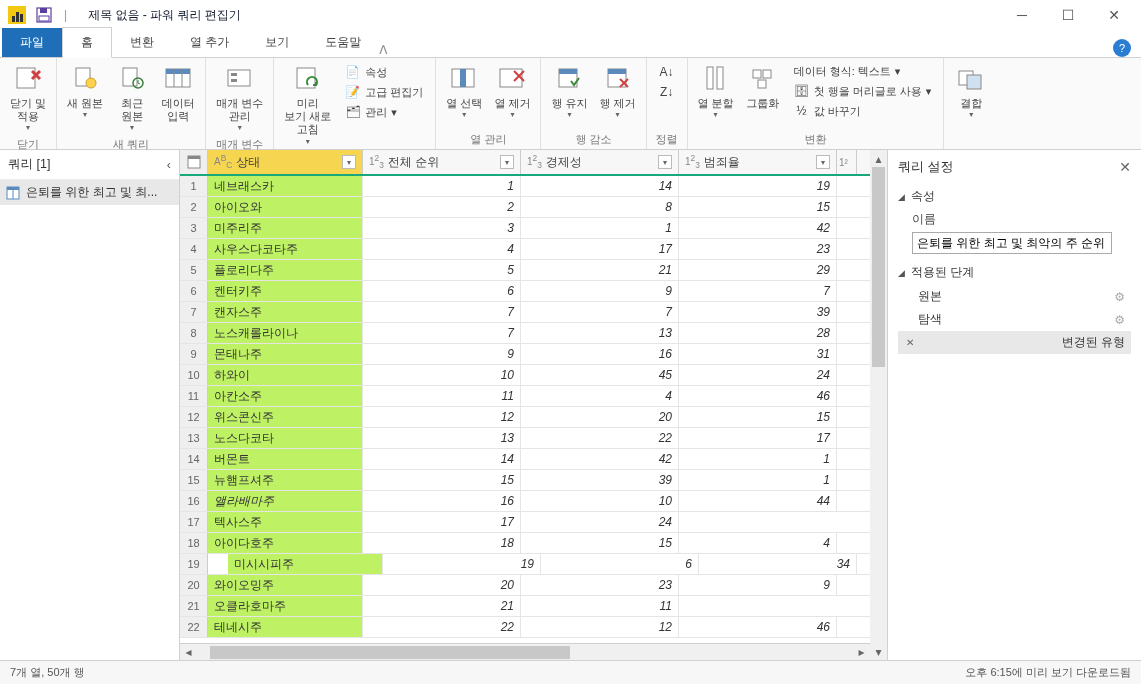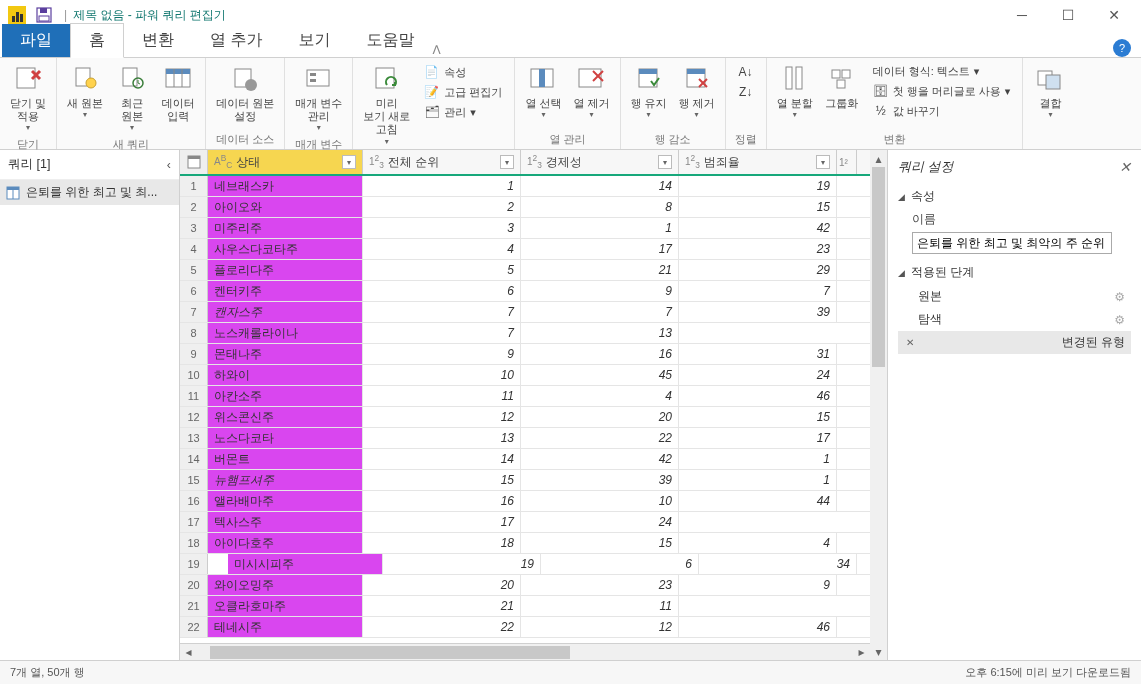--- a/index.html
+++ b/index.html
@@ -4,27 +4,27 @@
 <style>
 * { box-sizing: border-box; margin: 0; padding: 0; font-family: "Segoe UI", "Malgun Gothic", sans-serif; }
 body { width: 1141px; height: 684px; background: #fff; font-size: 12px; color: #333; overflow: hidden; display: flex; flex-direction: column; }
 
 
 .titlebar { height: 30px; display: flex; align-items: center; padding: 0 4px; background: #fff; }
 .titlebar .app-icon { width: 18px; height: 18px; background: #f2c811; margin: 0 4px; display:flex;align-items:flex-end;justify-content:center;gap:1px;padding:2px;}
 .titlebar .app-icon span{width:3px;background:#333;}
 .titlebar .save-icon { width: 16px; height: 16px; margin: 0 6px; cursor:pointer; }
 .titlebar .sep { color:#999; margin:0 6px; }
-.titlebar .title { color:#0f766e; }
+.titlebar .title { color:#0f172a;margin-left:15px; }
 .titlebar .win-controls { margin-left:auto; display:flex; }
 .titlebar .win-btn { width:46px; height:30px; display:flex; align-items:center; justify-content:center; font-size:14px; color:#555; cursor:pointer;}
 
 
 .menutabs { height:28px; display:flex; align-items:flex-end; border-bottom:1px solid #d0d0d0; background:#fff; padding-left:2px;}
-.menutab { padding:6px 18px; font-size:16px; cursor:pointer; color:#444; }
+.menutab { padding:6px 18px; font-size:12px; cursor:pointer; color:#444; }
 .menutab.file { background:#1f6fb8; color:#fff; }
 .menutab.active { border:1px solid #d0d0d0; border-bottom:1px solid #fff; margin-bottom:-1px; background:#fff;}
 .menutabs .help-icon { margin-left:auto; margin-right:10px; width:18px;height:18px;border-radius:50%;background:#2b7cd3;color:#fff;display:flex;align-items:center;justify-content:center;font-size:11px;cursor:pointer;}
 .menutabs .chev { margin-right:8px;color:#888;cursor:pointer;font-size:12px;}
 
 
 .ribbon { height:92px; border-bottom:1px solid #d0d0d0; display:flex; background:#fafafa; }
 .rgroup { display:flex; flex-direction:column; border-right:1px solid #e0e0e0; padding:3px 6px 0 6px; }
 .rgroup .btns { display:flex; gap:4px; flex:1; align-items:flex-start;}
 .rbtn { display:flex; flex-direction:column; align-items:center; justify-content:flex-start; padding:2px 4px; cursor:pointer; min-width:42px; text-align:center; font-size:11px; line-height:1.2; color:#444;}
@@ -49,33 +49,33 @@
 .grid-corner { width:28px; border-right:1px solid #ccc; display:flex;align-items:center;justify-content:center; background:#efefef;}
 .ghcol { border-right:1px solid #ccc; display:flex; align-items:center; padding:0 6px; font-size:12px; color:#444; position:relative; cursor:pointer;}
 .ghcol.selected { background:#f6d650; }
 .ghcol .type-ico { font-size:10px; color:#888; margin-right:4px; }
 .ghcol .fdrop { margin-left:auto; width:14px;height:14px;border:1px solid #bbb; display:flex;align-items:center;justify-content:center;font-size:8px;color:#666; background:#fff;}
 .grid-body { flex:1; overflow:auto; position:relative; }
 .grow { display:flex; height:21px; border-bottom:1px solid #e5e5e5; }
 .gnum { width:28px; border-right:1px solid #ccc; background:#efefef; display:flex;align-items:center;justify-content:center; font-size:11px; color:#666;}
 .gcell { border-right:1px solid #e5e5e5; padding:0 6px; display:flex; align-items:center; overflow:hidden; white-space:nowrap; }
 .gcell.num { justify-content:flex-end; font-style:italic; }
-.gcell.sel { background:#d946ef; }
+.gcell.sel { background:#bef264; }
 .grid-scroll-h { height:17px; border-top:1px solid #d0d0d0; background:#f0f0f0; position:relative; display:flex; align-items:center;}
 .grid-scroll-h .thumb { position:absolute; left:30px; width:360px; height:13px; background:#c8c8c8; top:2px;}
 .grid-scroll-h .arr { width:17px;height:17px;display:flex;align-items:center;justify-content:center;cursor:pointer;color:#666;}
 .grid-scroll-h .arr.right{margin-left:auto;}
 .vscroll { width:17px; background:#f0f0f0; display:flex; flex-direction:column;}
 .vscroll .arr{height:17px;display:flex;align-items:center;justify-content:center;cursor:pointer;color:#666;}
 .vscroll .track{flex:1;position:relative;}
 .vscroll .thumb{position:absolute;top:0;left:2px;width:13px;height:200px;background:#c8c8c8;}
 
 
 .right-panel { width:254px; border-left:1px solid #d0d0d0; display:flex; flex-direction:column; padding:4px 10px; font-size:12px; color:#333;}
-.right-panel .rhead { display:flex; justify-content:space-between; align-items:center; padding:4px 0 8px 0; font-size:13px;font-style:italic;}
+.right-panel .rhead { display:flex; justify-content:space-between; align-items:center; padding:4px 0 8px 0; font-size:13px;}
 .right-panel .rhead .close { cursor:pointer; color:#666; font-size:14px;}
 .section-h { font-size:12px; color:#333; padding:4px 0; cursor:pointer; }
 .section-h::before { content:"◢"; font-size:9px; margin-right:6px; color:#555;}
 .field-label { padding:2px 0 2px 14px; color:#444; }
 .field-input { margin:2px 0 6px 14px; }
 .field-input input { width:200px; padding:3px 4px; border:1px solid #aaa; font-size:12px;}
 .link { color:#1f6fb8; padding:2px 0 10px 14px; cursor:pointer; }
 .step { padding:3px 6px 3px 20px; cursor:pointer; display:flex; align-items:center; justify-content:space-between;}
 .step .gear { color:#aaa; font-size:12px; }
 .step.active { background:#e8e8e8; }
@@ -175,35 +175,20 @@
               <line x1="18" y1="2" x2="18" y2="20" stroke="#888"></line>
             </svg>
           </div>
           <span style="white-space:pre-line">데이터
 입력</span>
         </div>
     </div>
     <div class="glabel">새 쿼리</div>
   </div>
 
-  <div class="rgroup">
-    <div class="btns">
-      <div class="rbtn">
-          <div class="ico">
-            <svg width="28" height="28">
-              <rect x="4" y="4" width="16" height="18" fill="#fff" stroke="#888"></rect>
-              <circle cx="20" cy="20" r="6" fill="#999"></circle>
-            </svg>
-          </div>
-          <span style="white-space:pre-line">데이터 원본
-설정</span>
-        </div>
-    </div>
-    <div class="glabel">데이터 소스</div>
-  </div>
 
   <div class="rgroup">
     <div class="btns">
       <div class="rbtn">
           <div class="ico">
             <svg width="28" height="24">
               <rect x="2" y="3" width="22" height="16" fill="#fff" stroke="#888"></rect>
               <rect x="5" y="6" width="6" height="3" fill="#888"></rect>
               <rect x="5" y="12" width="6" height="3" fill="#888"></rect>
             </svg>
@@ -471,30 +456,31 @@
             </div>
             <div class="grow">
               <div class="gnum">6</div>
               <div class="gcell sel" style="width: 155px;">켄터키주</div>
               <div class="gcell num" style="width: 158px;">6</div>
               <div class="gcell num" style="width: 158px;">9</div>
               <div class="gcell num" style="width: 158px;">7</div>
             </div>
             <div class="grow">
               <div class="gnum">7</div>
-              <div class="gcell sel" style="width: 155px; font-style: italic;">캔자스주</div>
+              <div class="gcell sel" style="width: 155px;">캔자스주</div>
               <div class="gcell num" style="width: 158px;">7</div>
               <div class="gcell num" style="width: 158px;">7</div>
               <div class="gcell num" style="width: 158px;">39</div>
             </div>
             <div class="grow">
               <div class="gnum">8</div>
               <div class="gcell sel" style="width: 155px;">노스캐롤라이나</div>
               <div class="gcell num" style="width: 158px;">7</div>
               <div class="gcell num" style="width: 158px;">13</div>
+              <div class="gcell num" style="width: 158px;">28</div>
             </div>
             <div class="grow">
               <div class="gnum">9</div>
               <div class="gcell sel" style="width: 155px;">몬태나주</div>
               <div class="gcell num" style="width: 158px;">9</div>
               <div class="gcell num" style="width: 158px;">16</div>
               <div class="gcell num" style="width: 158px;">31</div>
             </div>
             <div class="grow">
               <div class="gnum">10</div>
@@ -526,28 +512,28 @@
             </div>
             <div class="grow">
               <div class="gnum">14</div>
               <div class="gcell sel" style="width: 155px;">버몬트</div>
               <div class="gcell num" style="width: 158px;">14</div>
               <div class="gcell num" style="width: 158px;">42</div>
               <div class="gcell num" style="width: 158px;">1</div>
             </div>
             <div class="grow">
               <div class="gnum">15</div>
-              <div class="gcell sel" style="width: 155px; font-style: italic;">뉴햄프셔주</div>
+              <div class="gcell sel" style="width: 155px;">뉴햄프셔주</div>
               <div class="gcell num" style="width: 158px;">15</div>
               <div class="gcell num" style="width: 158px;">39</div>
               <div class="gcell num" style="width: 158px;">1</div>
             </div>
             <div class="grow">
               <div class="gnum">16</div>
-              <div class="gcell sel" style="width: 155px;">앨라배마주</div>
+              <div class="gcell sel" style="width: 155px; font-style: italic;">앨라배마주</div>
               <div class="gcell num" style="width: 158px;">16</div>
               <div class="gcell num" style="width: 158px;">10</div>
               <div class="gcell num" style="width: 158px;">44</div>
             </div>
             <div class="grow">
               <div class="gnum">17</div>
               <div class="gcell sel" style="width: 155px;">텍사스주</div>
               <div class="gcell num" style="width: 158px;">17</div>
               <div class="gcell num" style="width: 158px;">24</div>
             </div>

